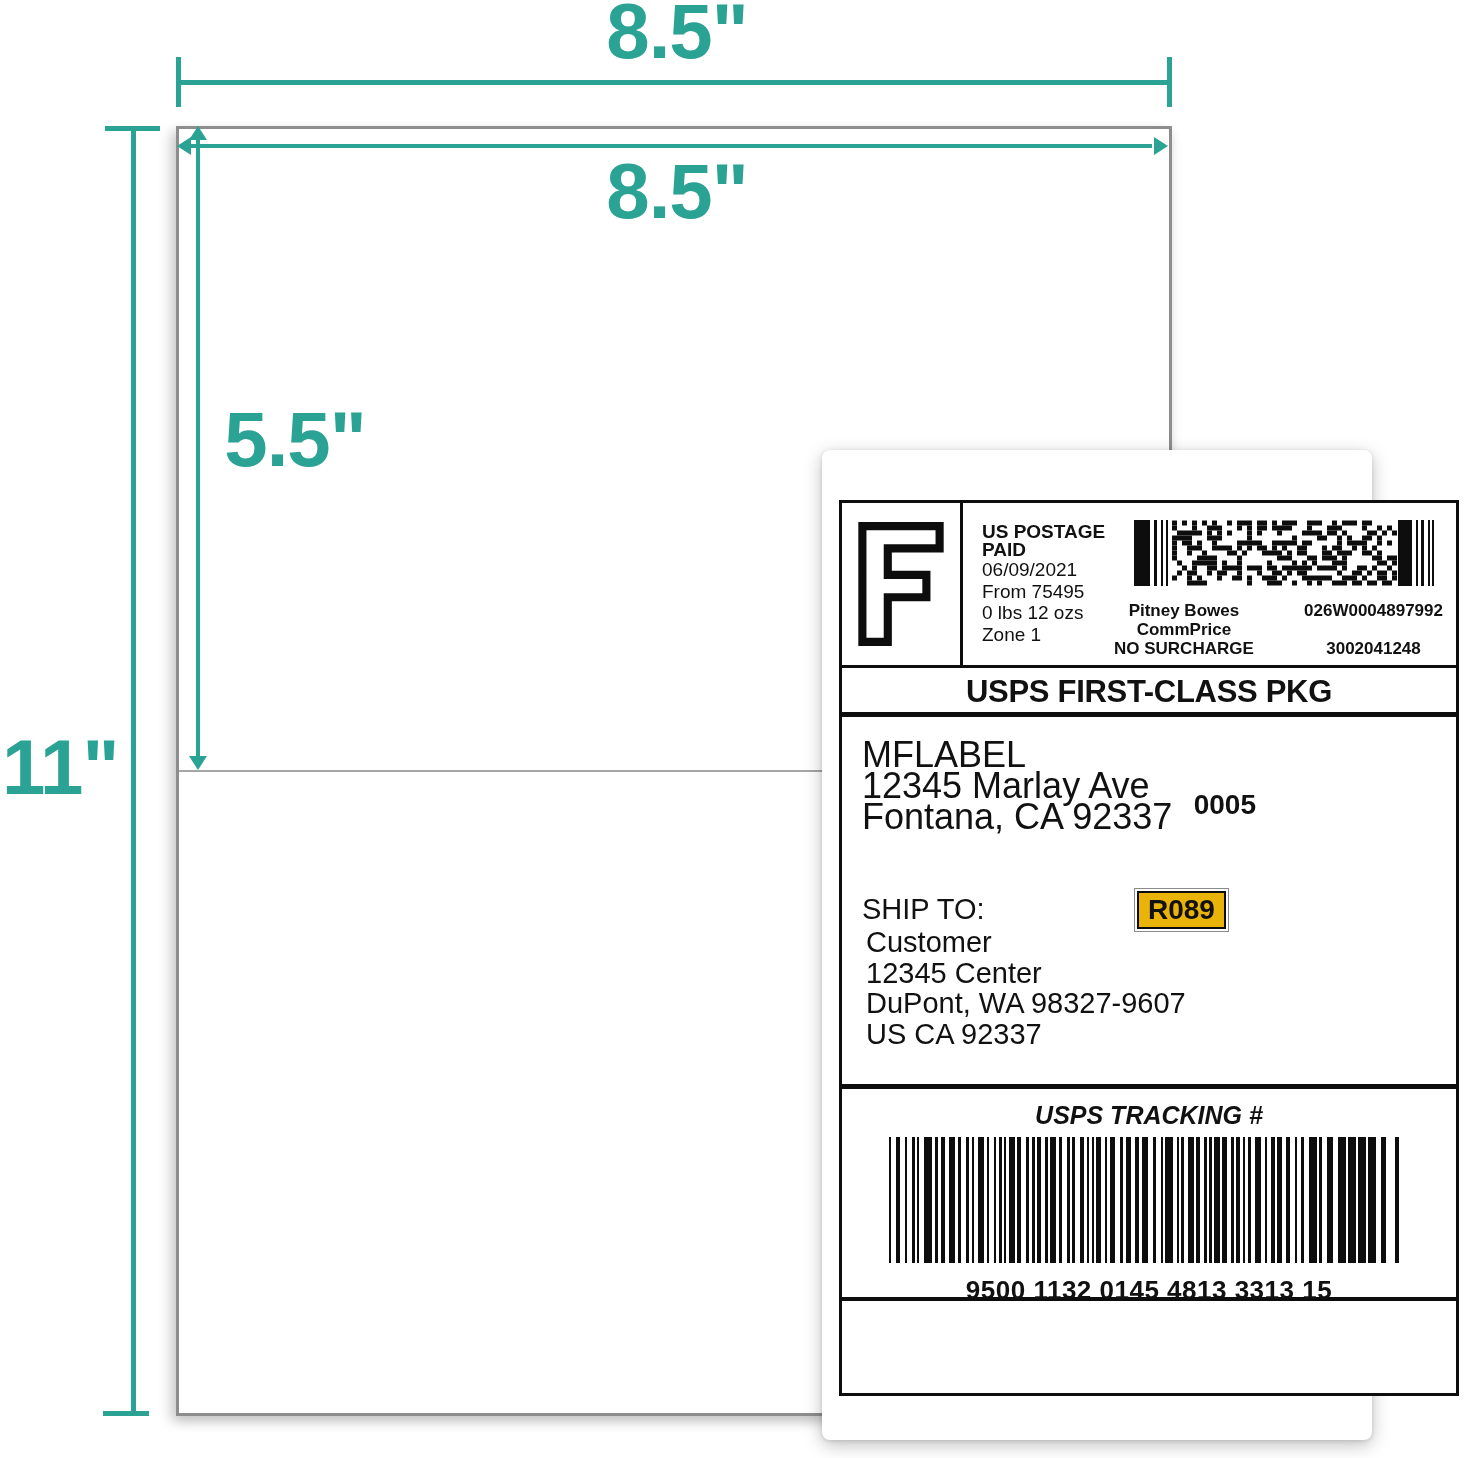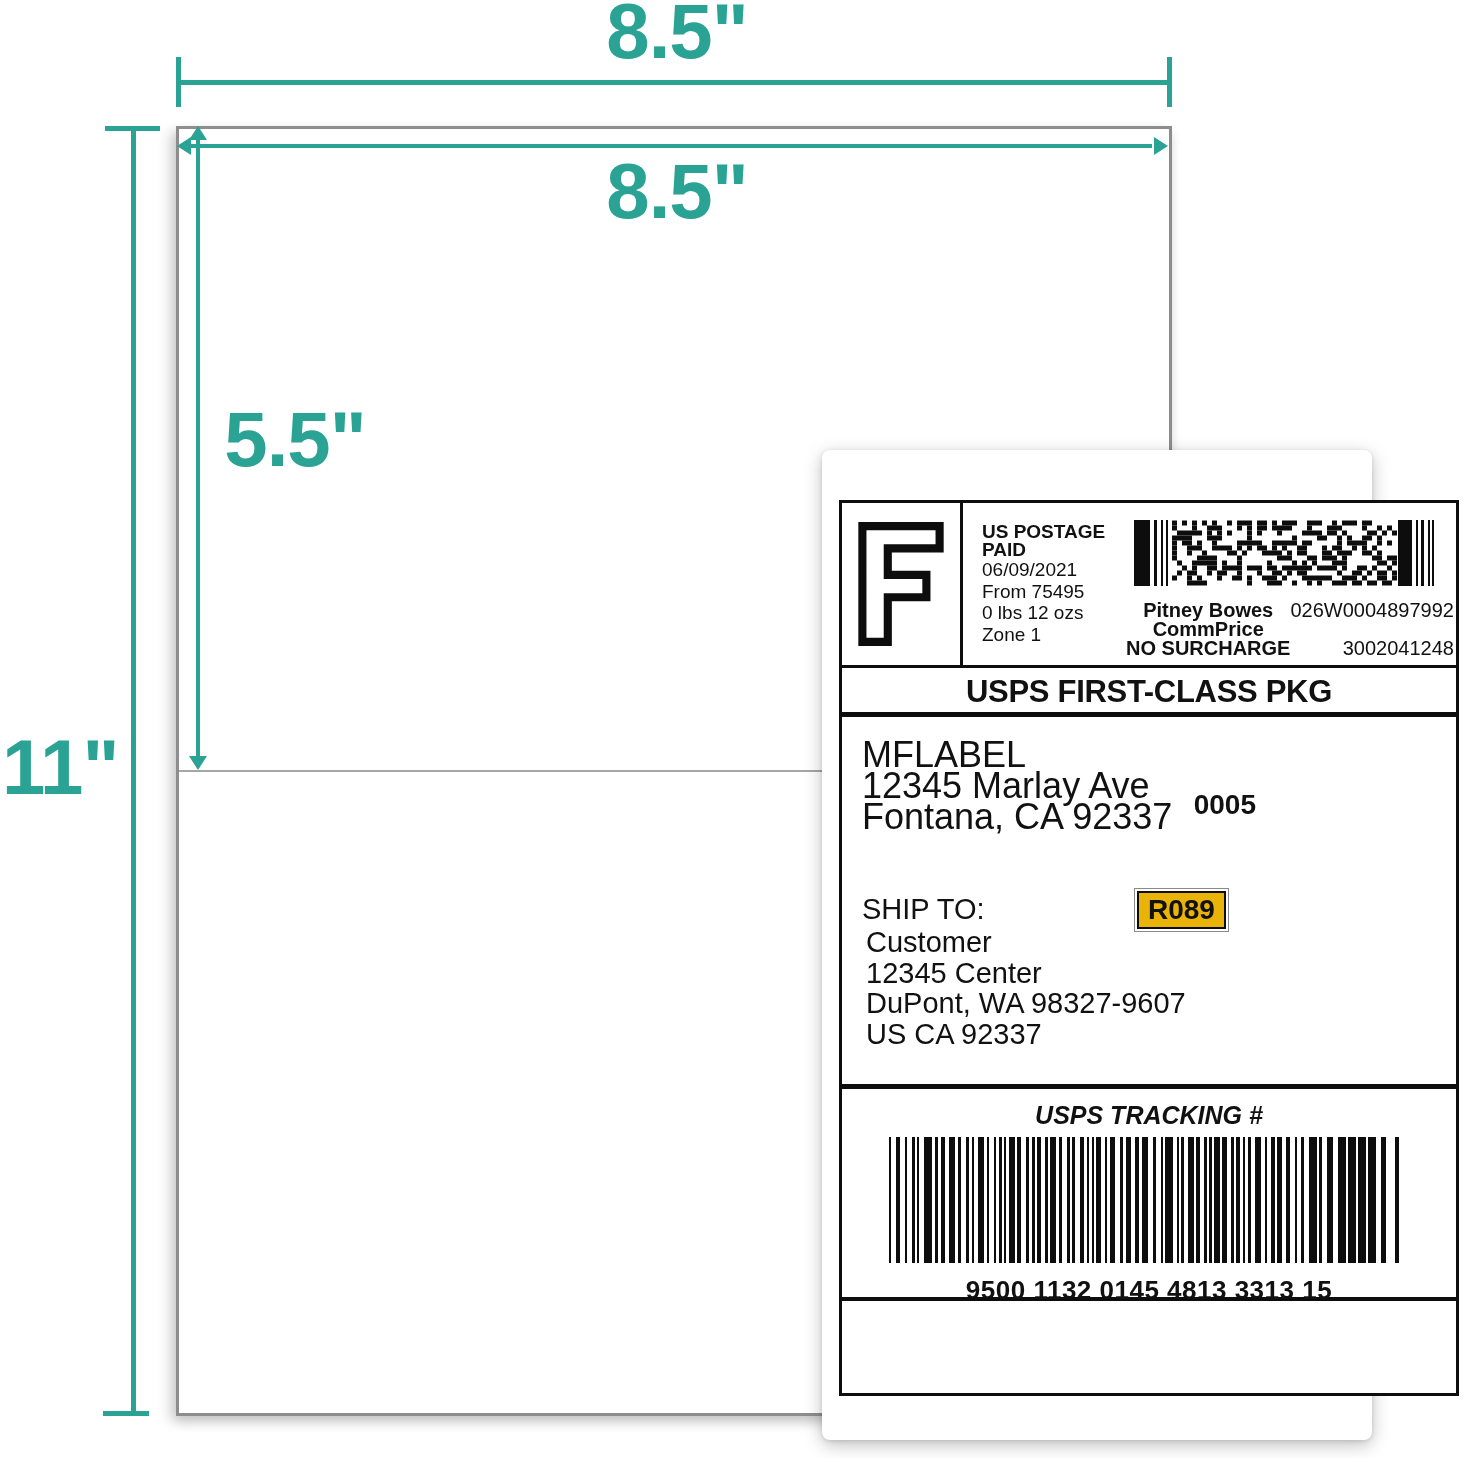--- a/index.html
+++ b/index.html
@@ -48,26 +48,26 @@
   .labelbox{position:absolute;left:17px;top:50px;width:620px;height:896px;border:3px solid #0d0d0d;
             display:flex;flex-direction:column;background:#fff;}
 
   .sec-postage{position:relative;height:165px;border-bottom:3px solid #0d0d0d;flex:none;}
   .fbox{position:absolute;left:0;top:0;bottom:0;width:121px;border-right:3px solid #0d0d0d;
         display:flex;align-items:center;justify-content:center;}
   .pinfo{position:absolute;left:140px;top:20px;font-size:19px;}
   .pinfo .b{font-weight:700;line-height:18px;}
   .pinfo .r{line-height:21.5px;}
   .dm-svg{position:absolute;left:292px;top:17px;}
-  .carrier{position:absolute;left:284px;right:13px;top:98px;display:flex;justify-content:space-between;
-           font-size:20px;line-height:19px;}
+  .carrier{position:absolute;left:272px;right:13px;top:98px;display:flex;justify-content:space-between;
+           font-size:17px;line-height:19px;}
   .carrier .cl{text-align:center;}
   .carrier .cl .nb{font-weight:700;white-space:nowrap;}
   .carrier .cl .bb{font-weight:700;white-space:nowrap;}
-  .carrier .cr{text-align:right;font-weight:400;}
+  .carrier .cr{text-align:center;font-weight:700;}
 
   .sec-service{height:49px;border-bottom:5px solid #0d0d0d;flex:none;text-align:center;
                font-weight:700;font-size:31px;line-height:48px;letter-spacing:-0.3px;}
 
   .sec-addr{position:relative;height:372px;border-bottom:5px solid #0d0d0d;flex:none;}
   .from-block{position:absolute;left:20px;top:22px;font-size:36px;line-height:31px;}
   .batch{position:absolute;right:200px;top:72px;font-size:28px;font-weight:700;}
   .shipto{position:absolute;left:20px;top:176px;font-size:29px;}
   .route{position:absolute;left:295px;top:174px;font-size:28px;font-weight:700;padding:1px 9px;
          border:2px solid #0d0d0d;outline:1px solid #8a8a8a;outline-offset:2px;background:#eab308;text-align:center;}

